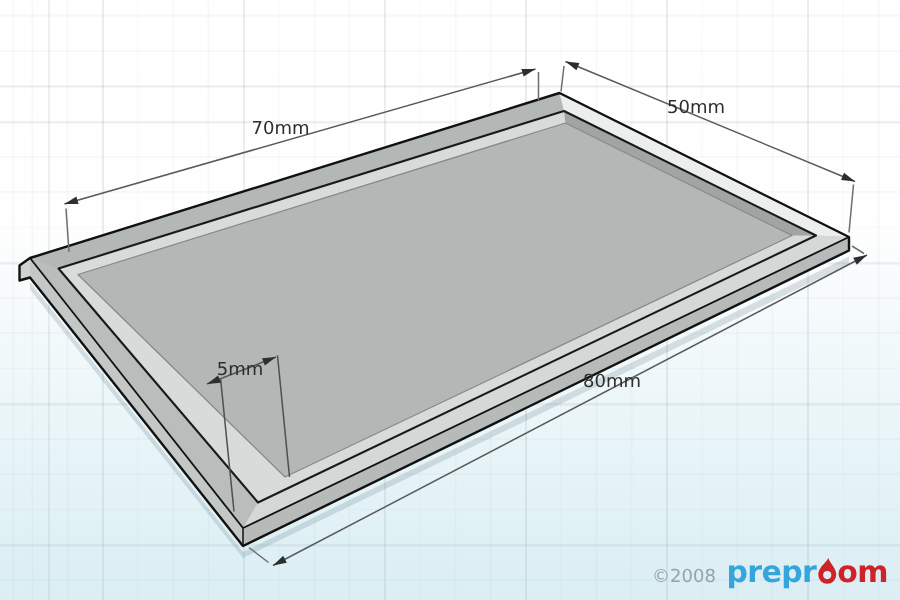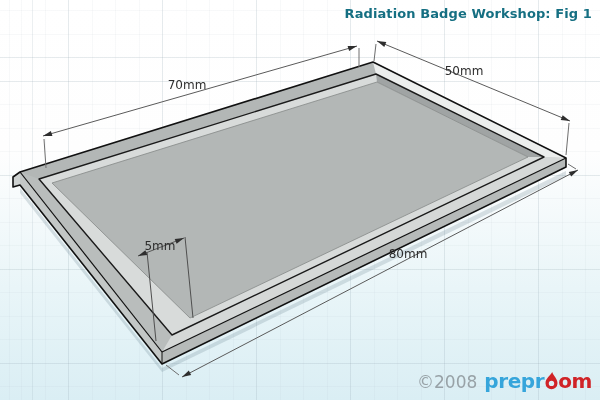--- a/index.html
+++ b/index.html
@@ -18,33 +18,32 @@
   .fig-title{
     position:absolute;top:6px;right:8px;
     font-size:13px;font-weight:bold;color:#156f82;letter-spacing:0.1px;
   }
   .diagram{position:absolute;left:0;top:0;}
   .dim-text{font-size:12px;fill:#2d2d2d;}
   .watermark{
     position:absolute;right:8px;bottom:7px;
     display:flex;align-items:baseline;gap:7px;
   }
-  .copyright{font-size:17px;color:#98a2a7;}
+  .copyright{font-size:12px;color:#98a2a7;}
   .logo{font-size:20px;font-weight:bold;letter-spacing:-0.4px;display:flex;align-items:baseline;}
   .logo .lb{color:#36a5db;}
   .logo .lr{color:#d02327;}
   .logo .lg{color:#c8d2d9;}
   .flame{position:relative;top:2px;margin:0 0.5px;}
 </style>
 </head>
 <body>
 
 <div class="stage">
 
-  <div class="fig-title">Radiation Badge Workshop: Fig 1</div>
 
   <svg class="diagram" width="600" height="400" viewBox="0 0 600 400">
 
     <g opacity="0.22">
       <polygon points="20,188 162,368 566,171 566,176 162,372 20,193" fill="#5f7c88"></polygon>
     </g>
 
     <g stroke-linejoin="round">
 
       <polygon points="20,172 162,352 162,364 20,185" fill="#c3c7c6"></polygon>

